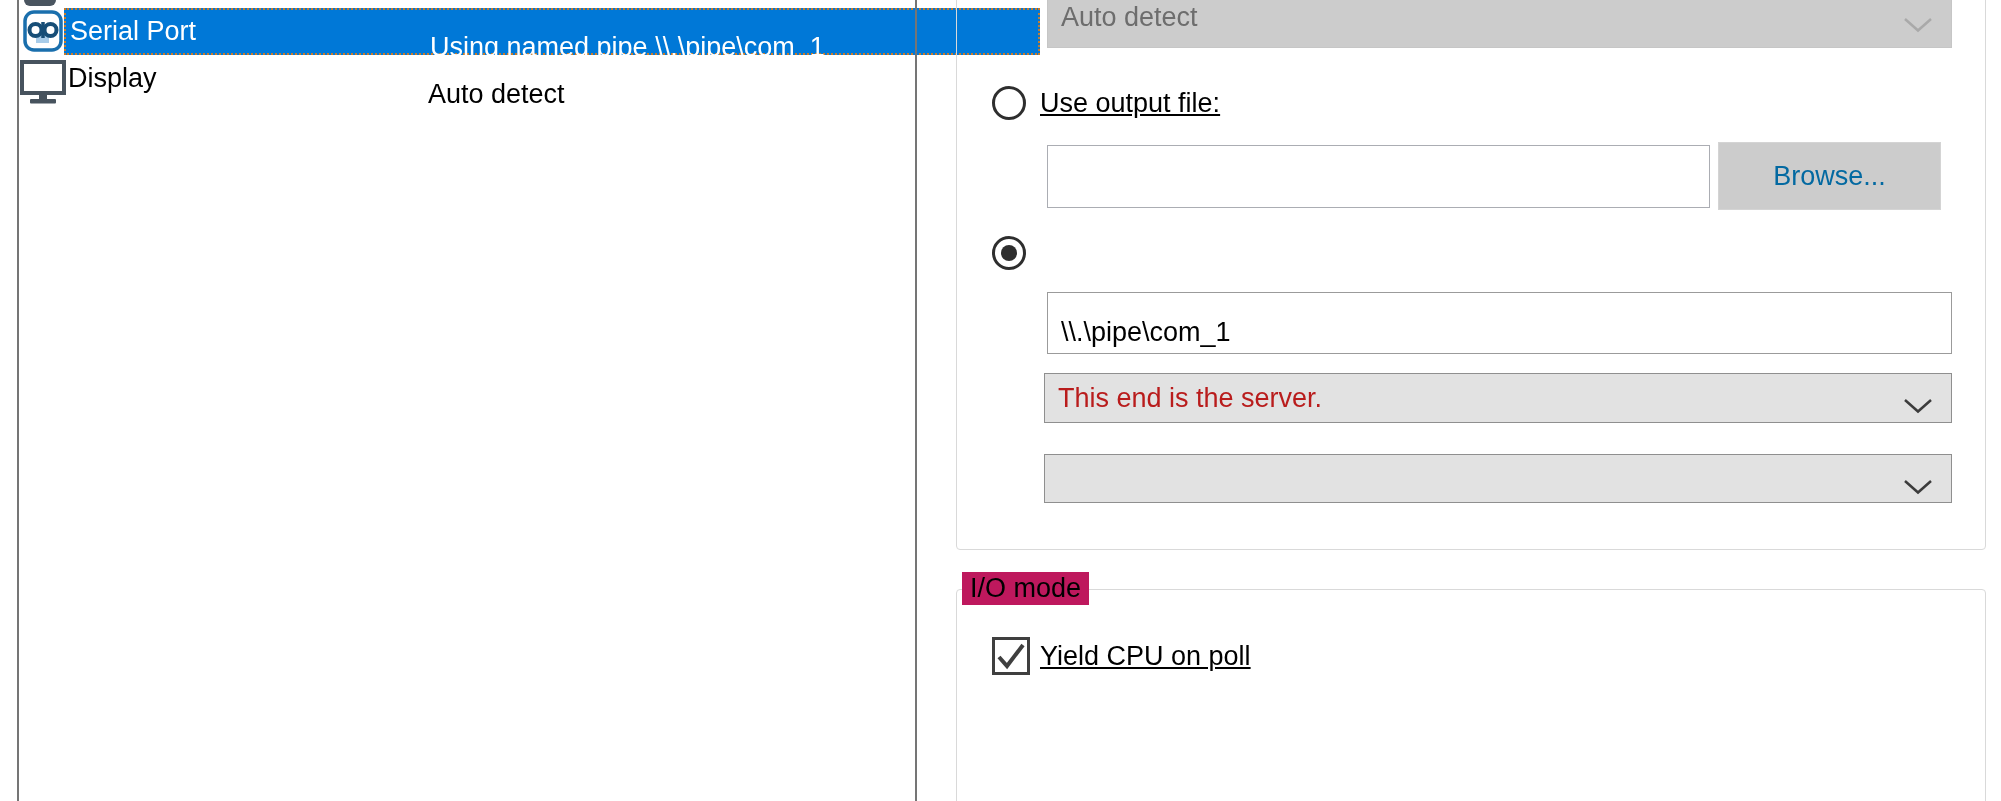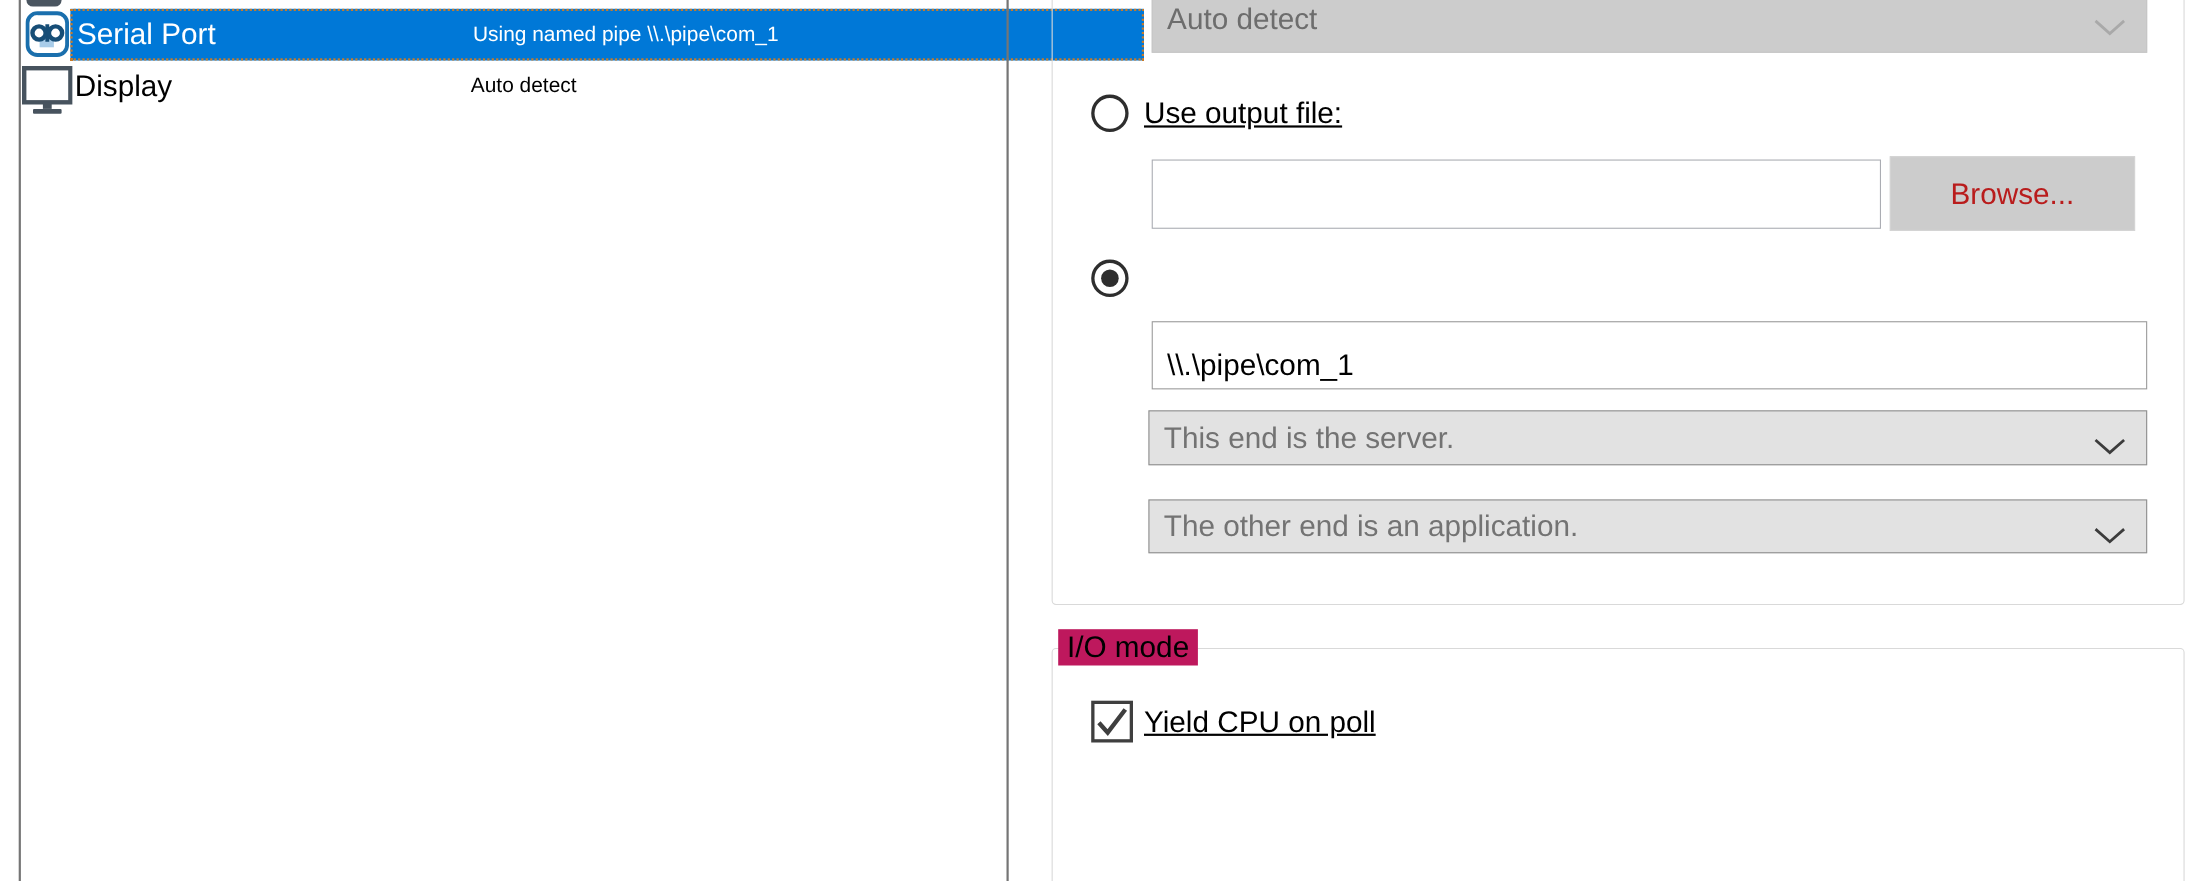--- a/index.html
+++ b/index.html
@@ -9,21 +9,21 @@
   }
   .abs { position:absolute; }
 
   
   .list-border     { left:17px; top:0; width:2px; height:801px; background:#757575; }
   .list-divider    { left:915px; top:0; width:2px; height:801px; background:#757575; }
   .partial-icon    { left:24px; top:0; width:32px; height:6px; background:#4a5560; border-radius:0 0 6px 6px; }
 
   .device-row { left:64px; width:976px; height:47px; display:block; }
   .device-row .row-label { position:absolute; left:4px;  top:0; height:100%; display:flex; align-items:center; font-size:27px; white-space:nowrap; }
-  .device-row .row-value { position:absolute; left:364px; top:0; height:100%; display:flex; align-items:center; font-size:19px; white-space:nowrap; }
+  .device-row .row-value { position:absolute; left:364px; top:16px; height:100%; display:flex; align-items:center; font-size:27px; white-space:nowrap; }
   .row-selected {
     top:8px; background:#0078d7; border:2px dotted #c87b2a; box-sizing:border-box;
   }
   .row-selected .row-label, .row-selected .row-value { color:#ffffff; }
   .row-plain { top:55px; }
   .icon-serial  { left:23px; top:10px; }
   .icon-display { left:20px; top:60px; }
 
   
   .groupbox { border:1px solid #d9d9d9; border-radius:4px; box-sizing:border-box; background:transparent; }
@@ -36,21 +36,21 @@
   .combo {
     box-sizing:border-box; display:flex; align-items:center;
     font-size:27px; padding-left:13px; white-space:nowrap;
   }
   .combo .chev { position:absolute; right:18px; top:50%; margin-top:-8px; }
   .combo-disabled {
     left:1047px; top:-14px; width:905px; height:62px;
     background:#cccccc; border:1px solid #c6c6c6; color:#6d6d6d;
   }
   .combo-enabled {
-    background:#e2e2e2; border:1px solid #8f8f8f; color:#737373;
+    background:#e2e2e2; border:1px solid #8f8f8f; color:#b91c1c;
   }
   .combo-near { left:1044px; top:373px; width:908px; height:50px; }
   .combo-far  { left:1044px; top:454px; width:908px; height:49px; }
 
   .radio {
     width:34px; height:34px; border:3px solid #2e2e2e; border-radius:50%;
     background:#fff; box-sizing:border-box; display:flex; align-items:center; justify-content:center;
   }
   .radio-output { left:992px; top:86px; }
   .radio-pipe   { left:992px; top:236px; }
@@ -63,21 +63,21 @@
   .text-input {
     box-sizing:border-box; background:#fff; border:1px solid #9b9b9b;
     font-family:"Liberation Sans", sans-serif; font-size:27px; padding:18px 0 0 13px; color:#000; outline:none;
   }
   .input-output { left:1047px; top:145px; width:663px; height:63px; border-color:#abadb3; }
   .input-pipe   { left:1047px; top:292px; width:905px; height:62px; }
 
   .btn-browse {
     left:1718px; top:142px; width:223px; height:68px;
     background:#cccccc; border:1px solid #d4d4d4; box-sizing:border-box;
-    color:#b91c1c; font-size:27px; font-family:"Liberation Sans", sans-serif;
+    color:#0369a1; font-size:27px; font-family:"Liberation Sans", sans-serif;
     display:flex; align-items:center; justify-content:center;
   }
 
   .checkbox {
     left:992px; top:637px; width:38px; height:38px; box-sizing:border-box;
     border:3px solid #3f3f3f; background:#fff;
     display:flex; align-items:center; justify-content:center;
   }
   .label-yield { left:1040px; top:637px; height:38px; }
 
@@ -150,21 +150,20 @@
   <div class="abs combo combo-enabled combo-near">
     <span>This end is the server.</span>
     <span class="chev">
       <svg width="30" height="16" viewBox="0 0 30 16">
           <polyline points="2,2 15,13.5 28,2" fill="none" stroke="#3c3c3c" stroke-width="2.5"></polyline>
         </svg>
     </span>
   </div>
 
   <div class="abs combo combo-enabled combo-far">
-    <span>The other end is an application.</span>
     <span class="chev">
       <svg width="30" height="16" viewBox="0 0 30 16">
           <polyline points="2,2 15,13.5 28,2" fill="none" stroke="#3c3c3c" stroke-width="2.5"></polyline>
         </svg>
     </span>
   </div>
 
   <div class="abs groupbox group-io"></div>
   <span class="abs group-legend">I/O mode</span>
 

